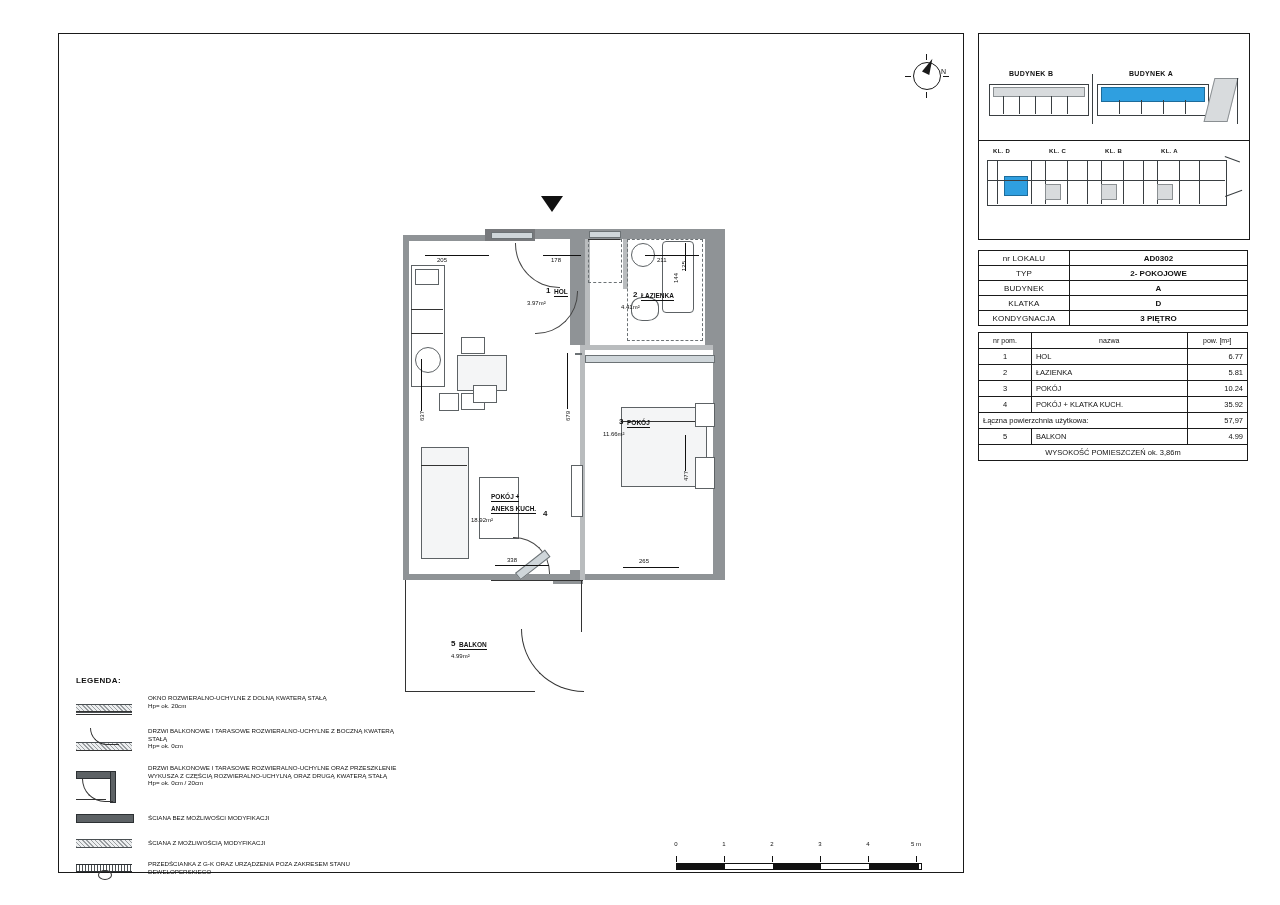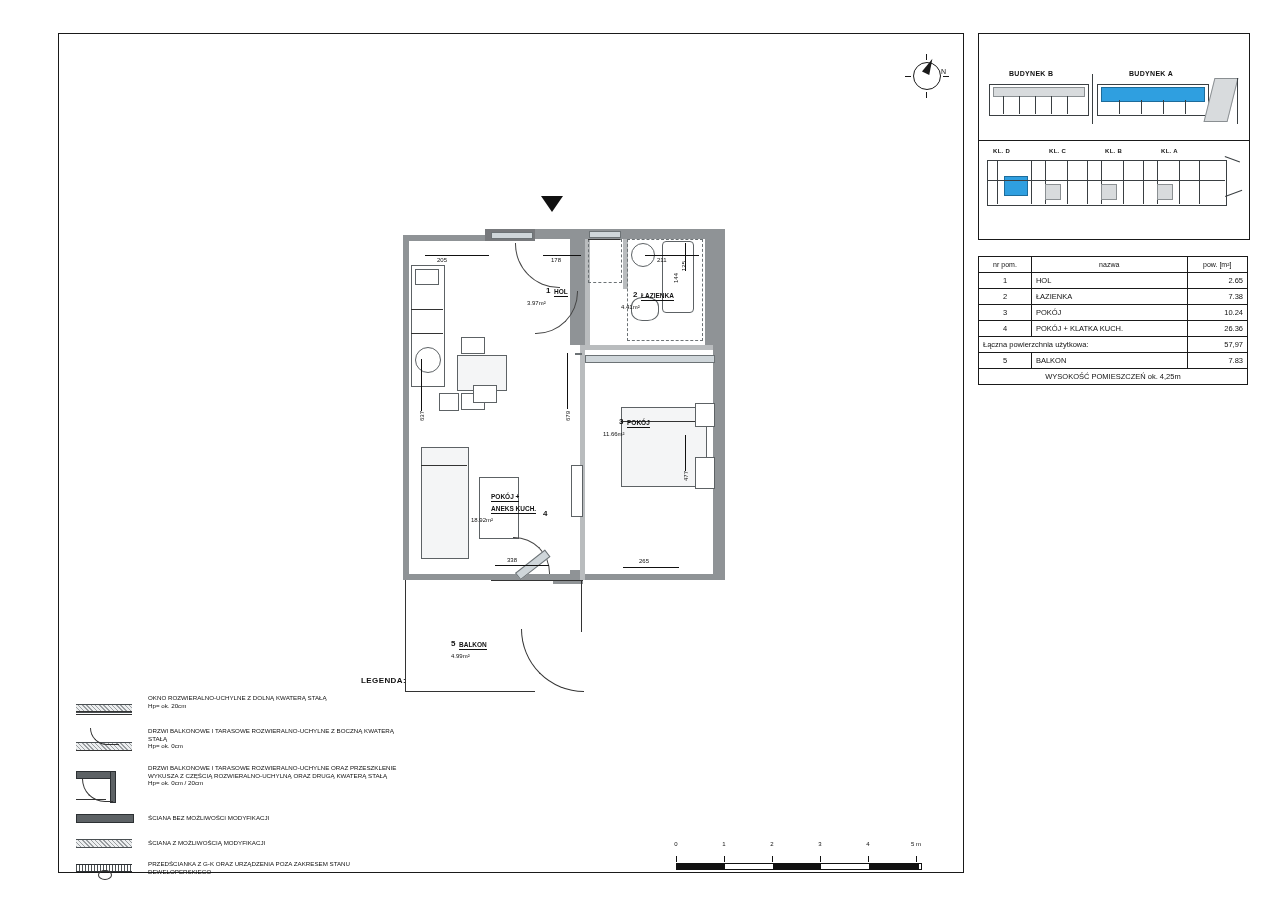--- a/index.html
+++ b/index.html
@@ -49,21 +49,21 @@
   .t1 td.k{width:78px;text-align:center;letter-spacing:.2px;}
   .t1 td.v{text-align:center;font-weight:bold;}
   .t2{margin-top:6px;}
   .t2 td,.t2 th{border:1px solid #1a1a1a;font-size:7.5px;height:15px;padding:0 4px;font-weight:normal;}
   .t2 th{font-size:7px;}
   .c{text-align:center;}
   .r{text-align:right;}
   .bold{font-weight:bold;}
   
   .legend{position:absolute;left:76px;top:676px;width:330px;}
-  .legend h4{margin:0 0 10px 0;font-size:8px;letter-spacing:.4px;text-align:right;}
+  .legend h4{margin:0 0 10px 0;font-size:8px;letter-spacing:.4px;}
   .lrow{position:relative;min-height:26px;margin-bottom:7px;}
   .lsym{position:absolute;left:0;top:0;width:60px;height:26px;}
   .ltxt{position:absolute;left:72px;top:-1px;font-size:6.2px;line-height:7.6px;width:250px;}
   .symWall{position:absolute;left:0;top:9px;width:56px;height:7px;background:repeating-linear-gradient(45deg,#9a9ea1 0 1px,#edeff0 1px 3px);border-top:1px solid #4a4f52;border-bottom:1px solid #4a4f52;}
   .symSolid{position:absolute;left:0;top:9px;width:56px;height:7px;background:#5d6265;border:1px solid #2c3033;}
   .symHatchDark{position:absolute;left:0;top:9px;width:56px;height:7px;background:repeating-linear-gradient(90deg,#4a4f52 0 1px,#fff 1px 3px);border-top:1px solid #2c3033;border-bottom:1px solid #2c3033;}
   
   .scale{position:absolute;left:676px;top:855px;width:270px;height:20px;}
   .scaleBar{position:absolute;left:0;top:8px;height:5px;width:244px;border:1px solid #111;}
   .scSeg{position:absolute;top:0;height:5px;background:#111;}
@@ -252,61 +252,85 @@
       <div class="kLine" style="left:8px;top:40px;width:238px;height:1px;"></div>
       <div class="kGrey" style="left:66px;top:44px;width:14px;height:14px;"></div>
       <div class="kGrey" style="left:122px;top:44px;width:14px;height:14px;"></div>
       <div class="kGrey" style="left:178px;top:44px;width:14px;height:14px;"></div>
       <div class="kLine" style="left:246px;top:16px;width:16px;height:1px;transform:rotate(20deg);transform-origin:0 0;"></div>
       <div class="kLine" style="left:246px;top:56px;width:18px;height:1px;transform:rotate(-20deg);transform-origin:0 0;"></div>
     </div>
   </div>
 
   <div class="info">
+    <table class="t1">
+      <tbody id="meta-body">
+          <tr>
+            <td class="k">nr LOKALU</td>
+            <td class="v">AD0302</td>
+          </tr>
+          <tr>
+            <td class="k">TYP</td>
+            <td class="v">2- POKOJOWE</td>
+          </tr>
+          <tr>
+            <td class="k">BUDYNEK</td>
+            <td class="v">A</td>
+          </tr>
+          <tr>
+            <td class="k">KLATKA</td>
+            <td class="v">D</td>
+          </tr>
+          <tr>
+            <td class="k">KONDYGNACJA</td>
+            <td class="v">3 PIĘTRO</td>
+          </tr>
+        </tbody>
+    </table>
 
     <table class="t2">
       <thead>
         <tr>
           <th class="c">nr pom.</th>
           <th class="c">nazwa</th>
           <th class="c">pow. [m²]</th>
         </tr>
       </thead>
       <tbody id="rooms-body">
           <tr>
             <td class="c">1</td>
             <td>HOL</td>
-            <td class="r">2.65</td>
+            <td class="r">6.77</td>
           </tr>
           <tr>
             <td class="c">2</td>
             <td>ŁAZIENKA</td>
-            <td class="r">7.38</td>
+            <td class="r">5.81</td>
           </tr>
           <tr>
             <td class="c">3</td>
             <td>POKÓJ</td>
             <td class="r">10.24</td>
           </tr>
           <tr>
             <td class="c">4</td>
             <td>POKÓJ + KLATKA KUCH.</td>
-            <td class="r">26.36</td>
+            <td class="r">35.92</td>
           </tr>
           <tr>
             <td class="bold" colspan="2">Łączna powierzchnia użytkowa:</td>
             <td class="r bold">57,97</td>
           </tr>
           <tr>
             <td class="c">5</td>
             <td>BALKON</td>
-            <td class="r">7.83</td>
-          </tr>
-          <tr>
-            <td class="c" colspan="3">WYSOKOŚĆ POMIESZCZEŃ ok. 4,25m</td>
+            <td class="r">4.99</td>
+          </tr>
+          <tr>
+            <td class="c" colspan="3">WYSOKOŚĆ POMIESZCZEŃ ok. 3,86m</td>
           </tr>
         </tbody>
     </table>
   </div>
 
   <div class="legend">
     <h4>LEGENDA:</h4>
 
     <div class="lrow">
       <div class="lsym">

